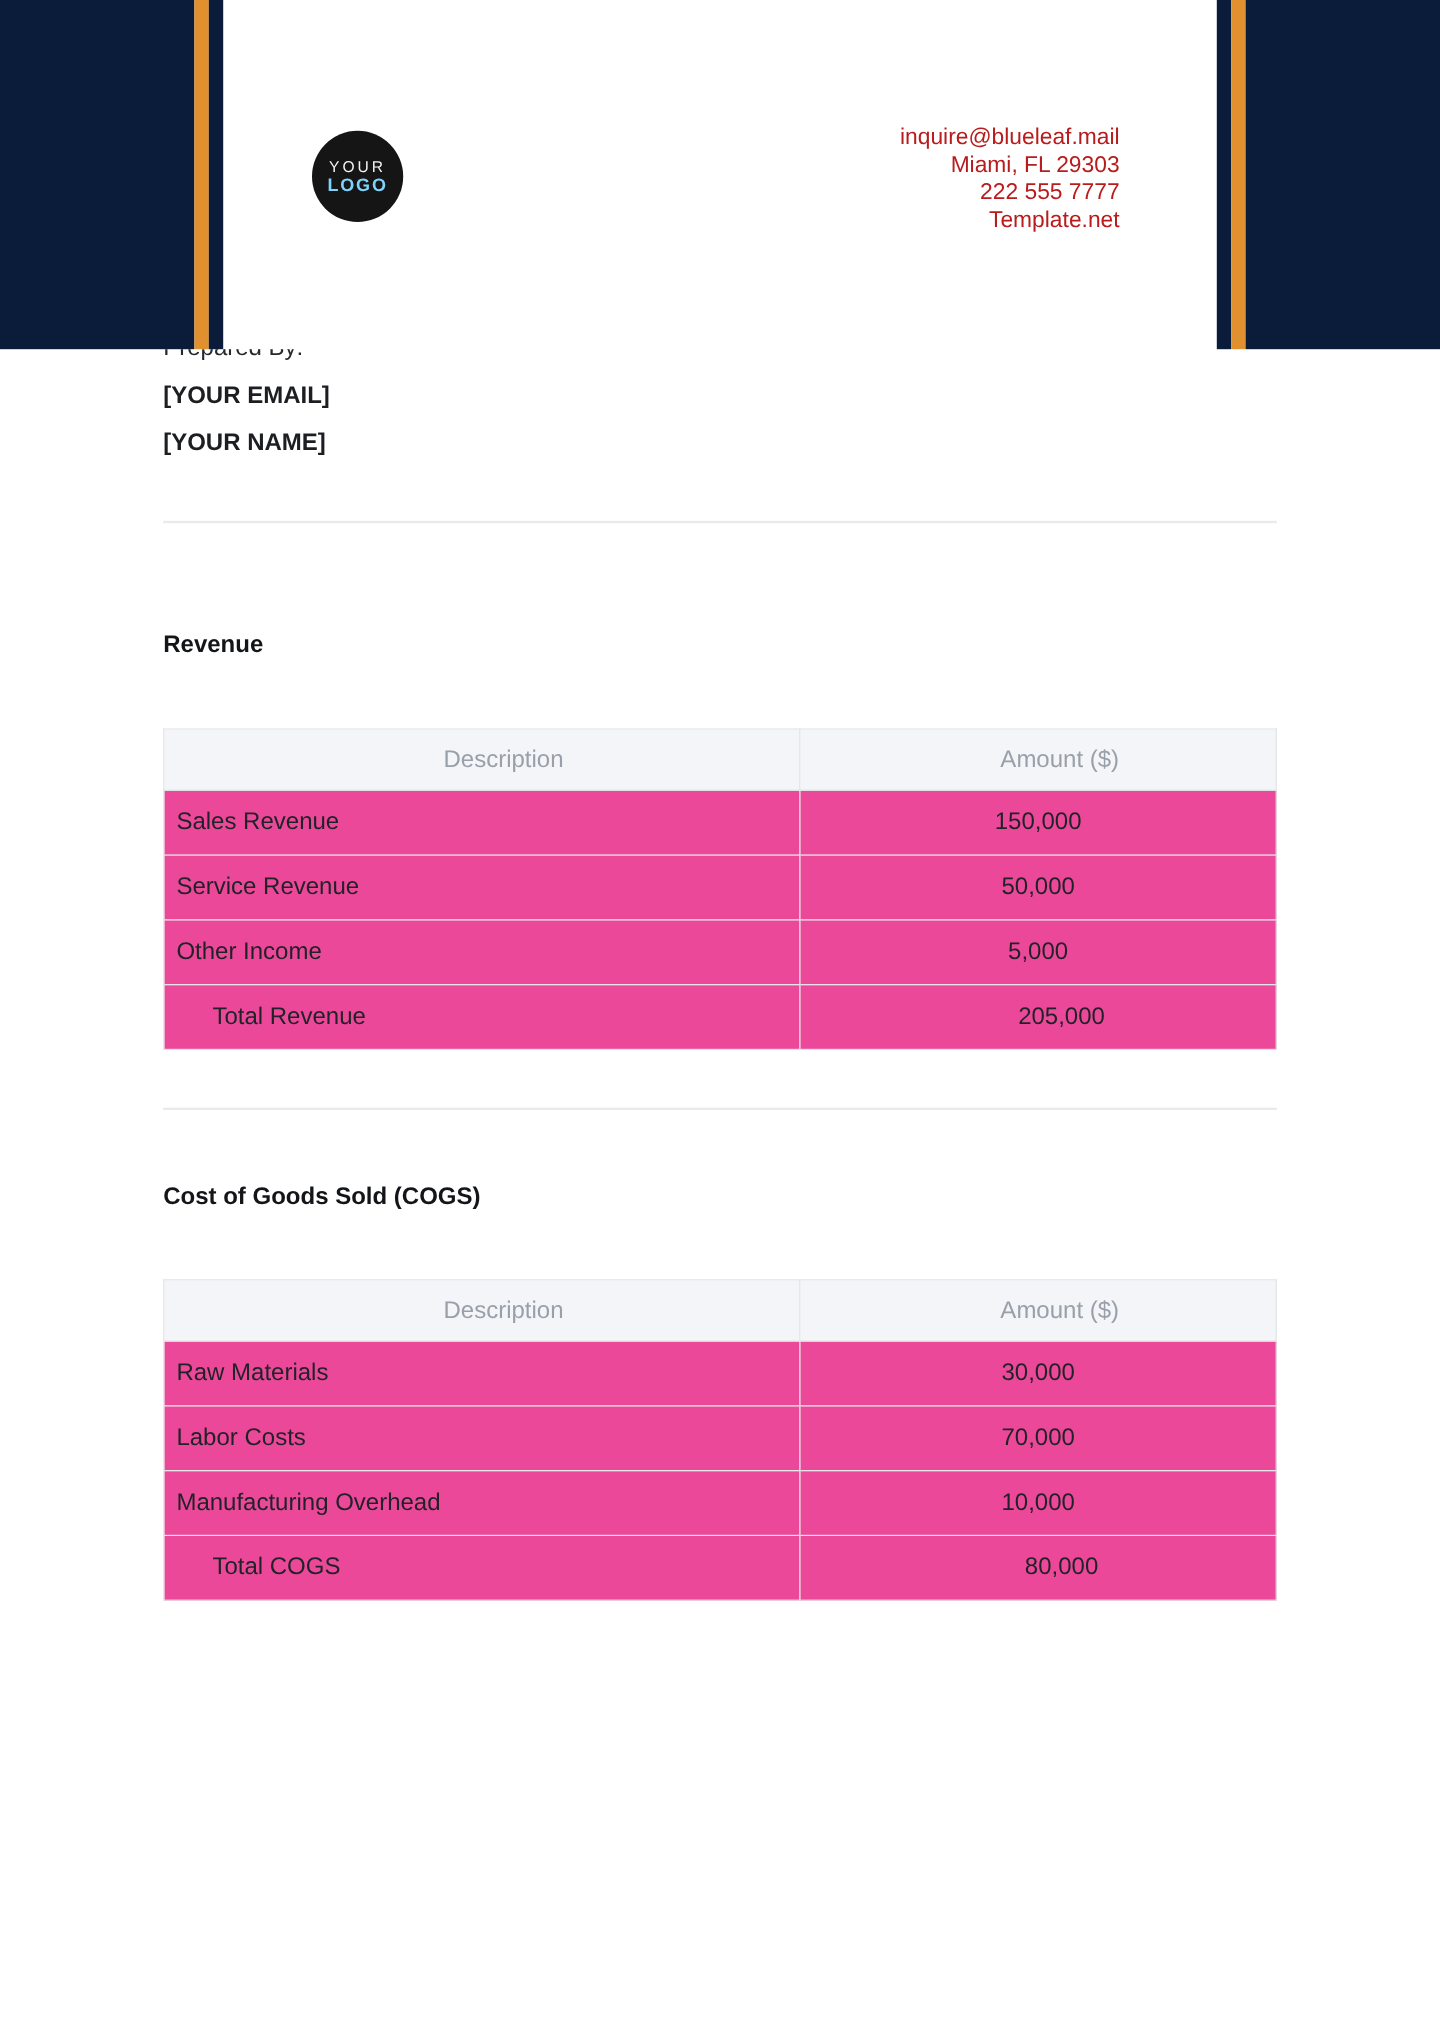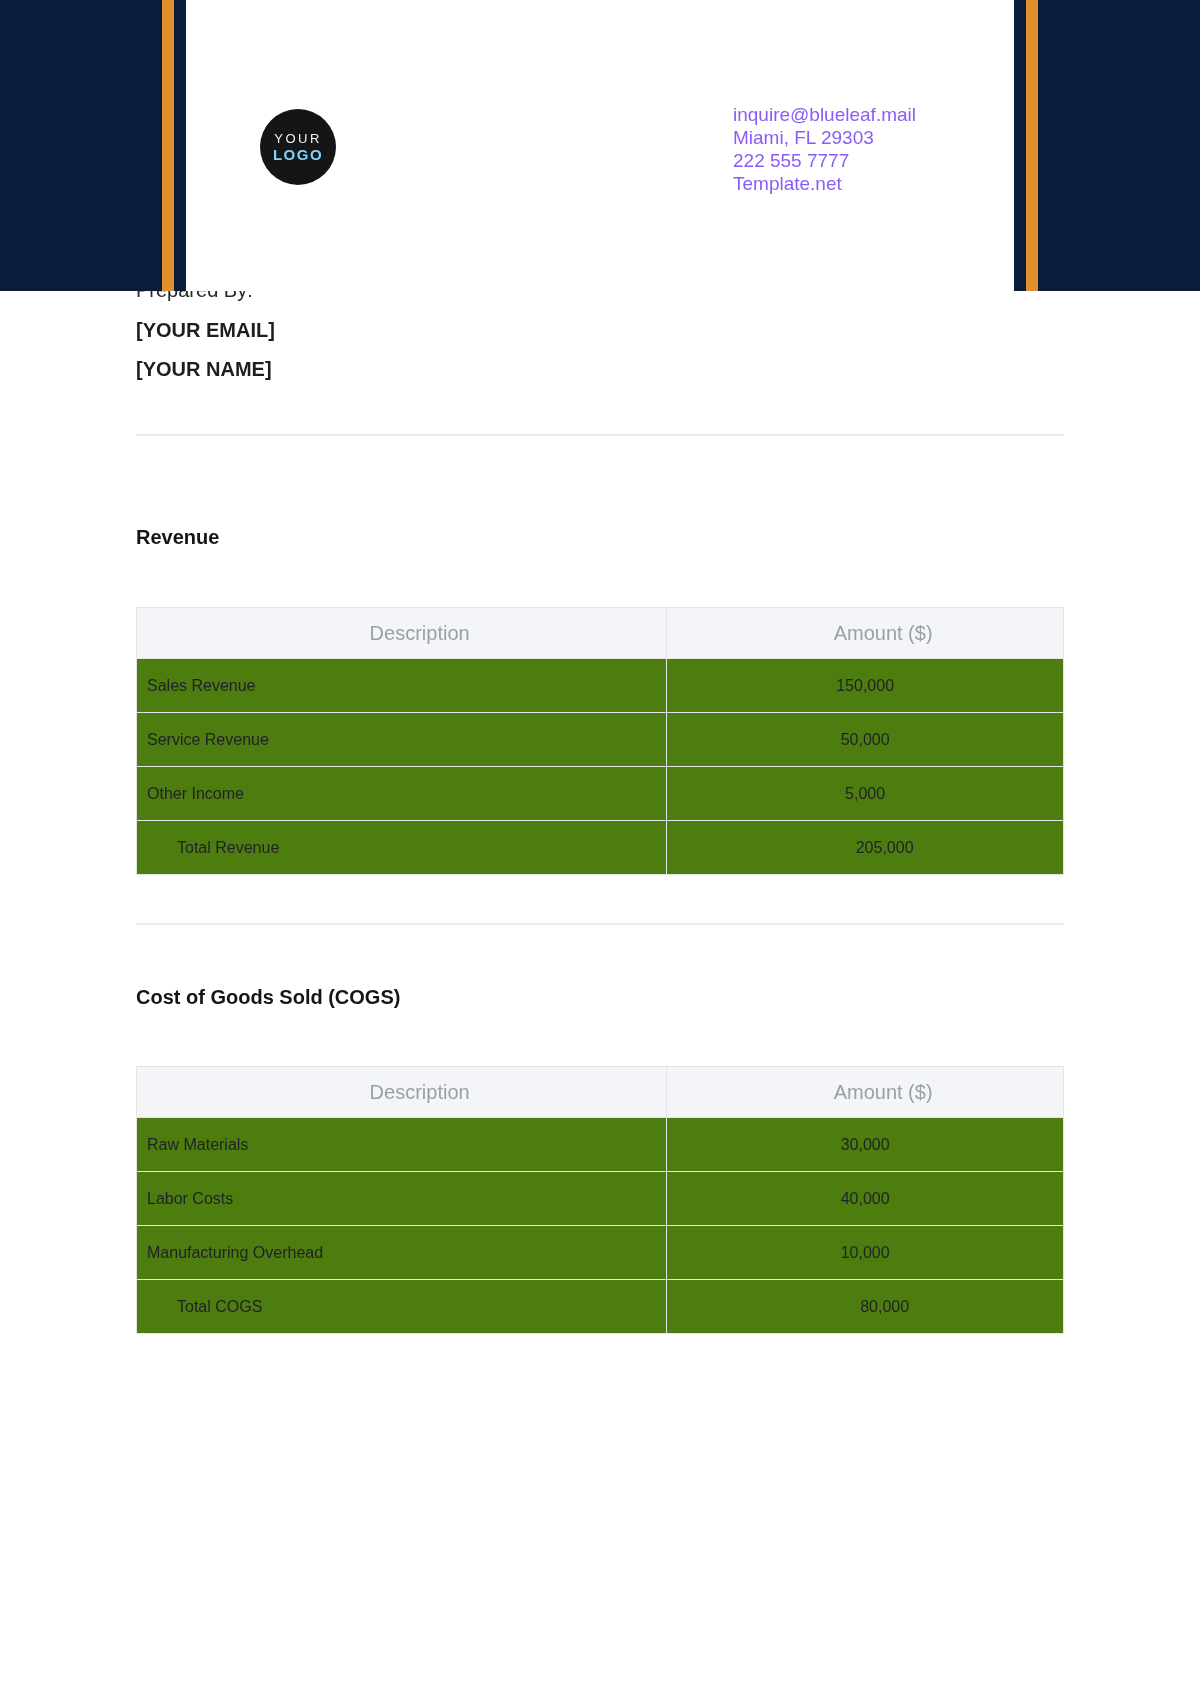--- a/index.html
+++ b/index.html
@@ -13,21 +13,21 @@
   .band-thin-left{position:absolute;top:0;left:174px;width:12px;height:291px;background:#0b1b3a;}
   .band-thin-right{position:absolute;top:0;left:1014px;width:12px;height:291px;background:#0b1b3a;}
   .band-orange-right{position:absolute;top:0;left:1026px;width:12px;height:291px;background:#e0902f;}
   .band-block-right{position:absolute;top:0;left:1038px;width:162px;height:291px;background:#0b1b3a;}
 
   .logo-circle{position:absolute;top:109px;left:260px;width:76px;height:76px;border-radius:50%;
                background:#151515;display:flex;flex-direction:column;align-items:center;justify-content:center;}
   .logo-your{color:#f2f2f2;font-size:13px;font-weight:300;letter-spacing:2.5px;line-height:15px;}
   .logo-logo{color:#7dd3fc;font-size:15px;font-weight:700;letter-spacing:1.5px;line-height:17px;}
 
-  .contact{position:absolute;top:103px;right:284px;color:#8b5cf6;
+  .contact{position:absolute;top:103px;right:267px;text-align:right;color:#b91c1c;
            font-size:19px;line-height:23px;font-weight:400;}
 
   
   .content{margin:0 136px;width:928px;}
   .doc-title{margin:115px 0 0 0;text-align:center;font-size:40px;line-height:40px;
              font-weight:700;color:#202327;letter-spacing:0.2px;}
 
   .info-line{font-size:20px;line-height:20px;color:#1c1e21;}
   .b{font-weight:700;}
   .company-name{margin-top:36px;}
@@ -42,21 +42,21 @@
 
   .section-heading{margin:0;font-size:20px;line-height:20px;font-weight:700;color:#131518;}
   .heading-1{margin-top:91px;}
   .heading-2{margin-top:62px;}
 
   table.data{width:100%;border-collapse:collapse;table-layout:fixed;}
   .table-1{margin-top:60px;}
   .table-2{margin-top:59px;}
   table.data th{height:48px;background:#f4f5f8;color:#99a0aa;font-weight:400;font-size:20px;
                 border:1px solid #e3e4e7;text-align:center;padding-left:37px;}
-  table.data td{height:51px;font-size:16px;color:#1f2227;border:1px solid #e3e4e7;background:#4d7c0f;}
+  table.data td{height:51px;font-size:20px;color:#1f2227;border:1px solid #e3e4e7;background:#ec4899;}
   td.desc{text-align:left;padding-left:10px;}
   td.amt{text-align:center;}
   tr.total td{font-weight:400;padding-left:40px;}
 </style>
 </head>
 <body>
 
 <div class="page">
 
   <div class="header-band">
@@ -140,21 +140,21 @@
           <th>Amount ($)</th>
         </tr>
       </thead>
       <tbody>
         <tr>
           <td class="desc">Raw Materials</td>
           <td class="amt">30,000</td>
         </tr>
         <tr>
           <td class="desc">Labor Costs</td>
-          <td class="amt">40,000</td>
+          <td class="amt">70,000</td>
         </tr>
         <tr>
           <td class="desc">Manufacturing Overhead</td>
           <td class="amt">10,000</td>
         </tr>
         <tr class="total">
           <td class="desc">Total COGS</td>
           <td class="amt">80,000</td>
         </tr>
       </tbody>

